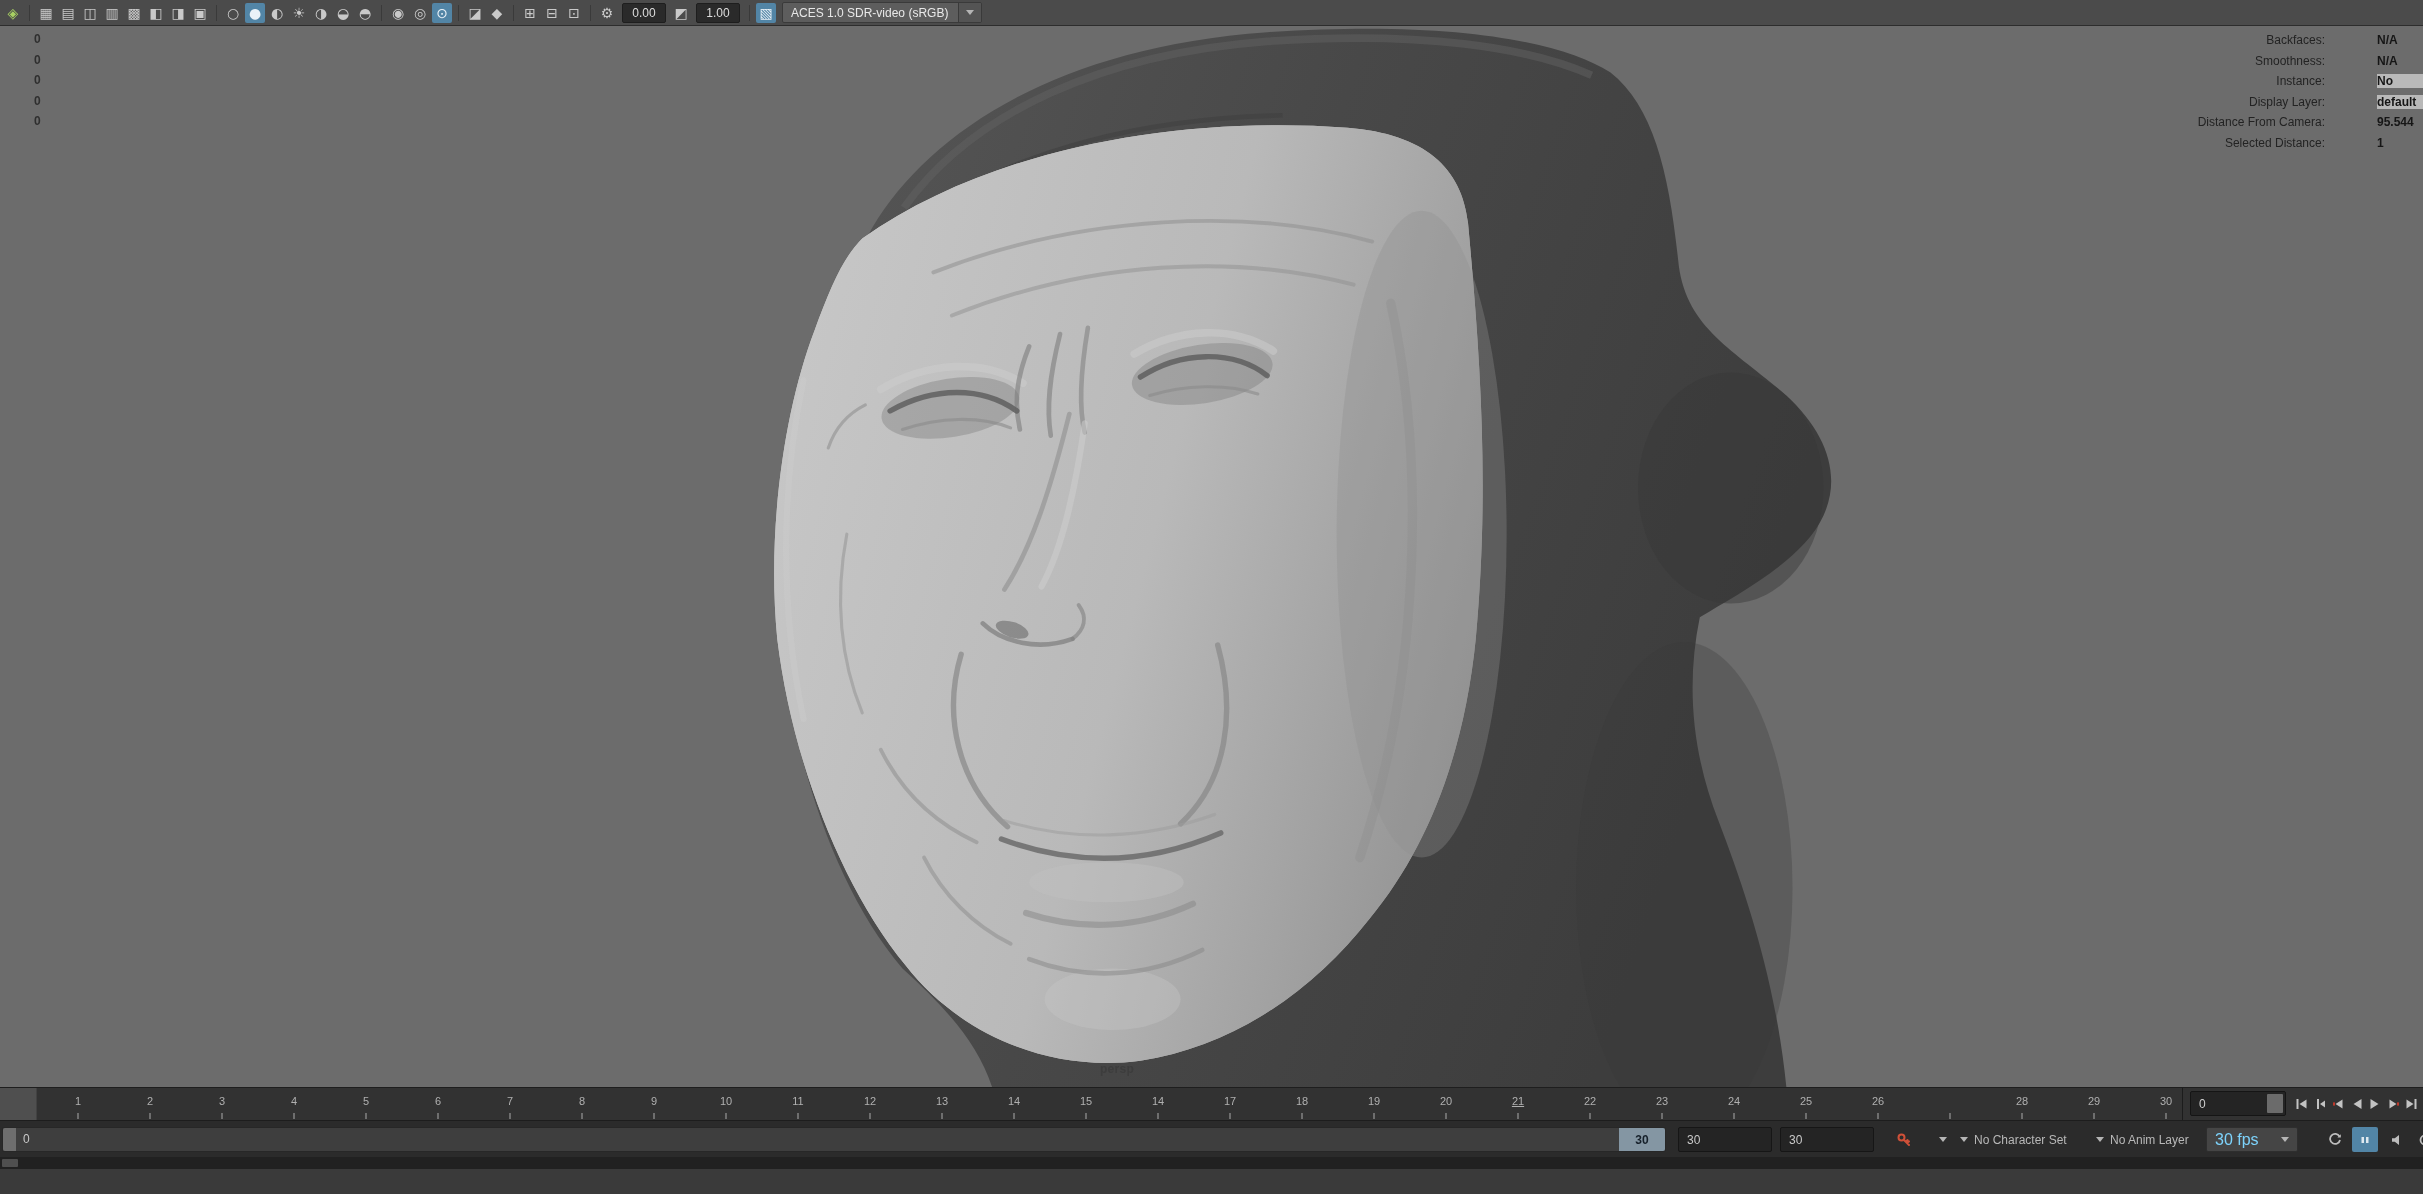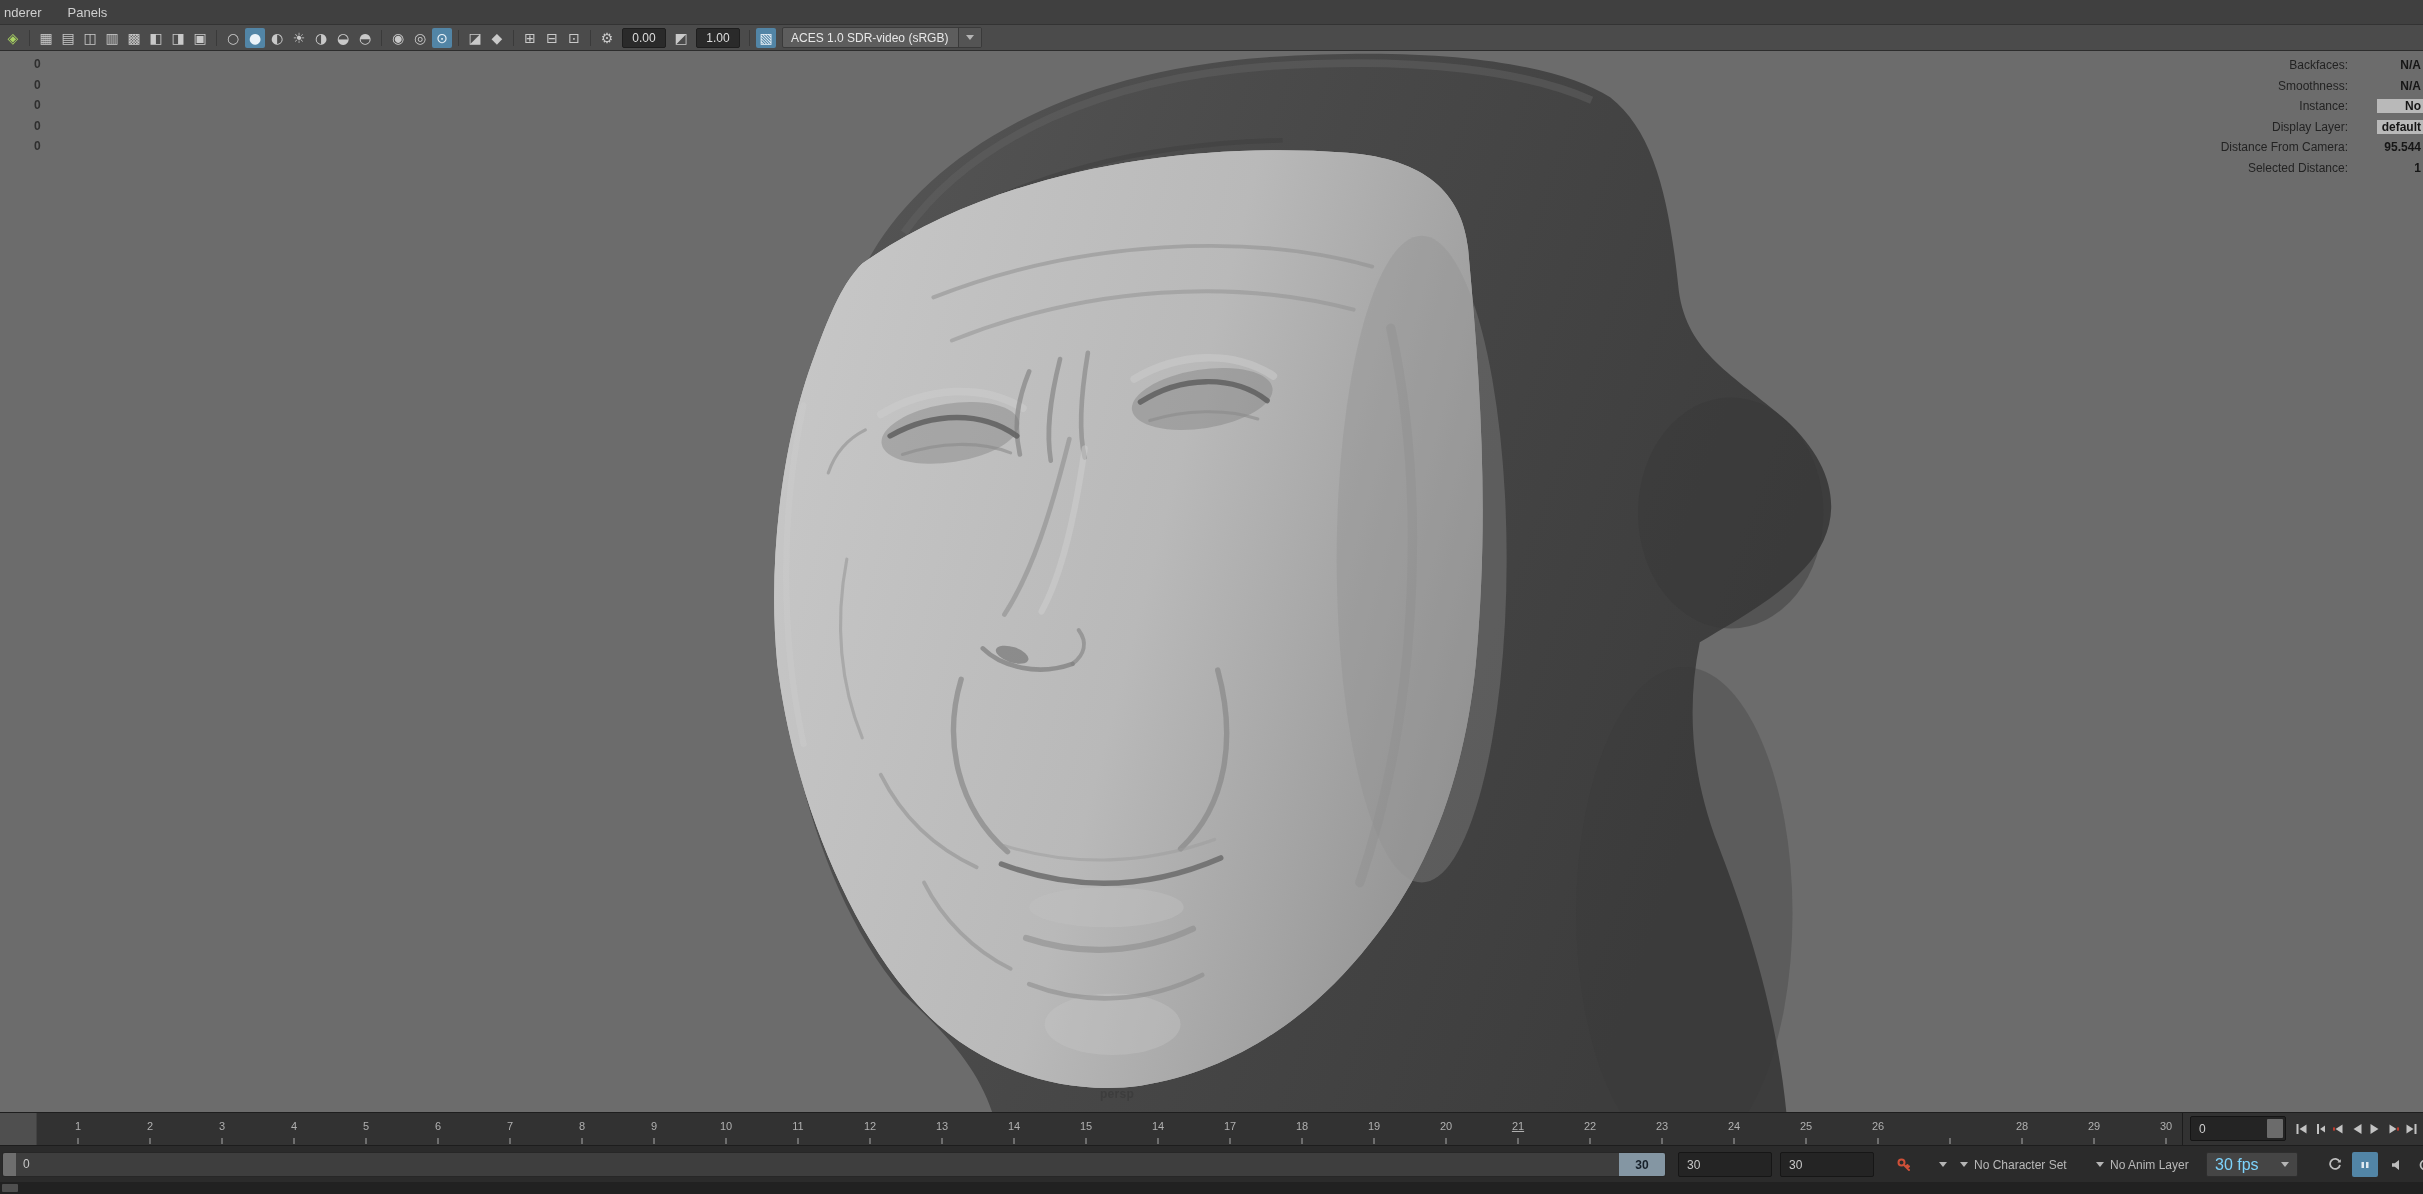--- a/index.html
+++ b/index.html
@@ -48,21 +48,21 @@
   }
 
   
   .viewport{position:relative;width:2423px;height:1061px;background:#6c6c6c;overflow:hidden;}
   .head-svg{position:absolute;left:0;top:0;width:2423px;height:1061px;display:block;}
   .hud-left{position:absolute;left:34px;top:3px;}
   .hud0{display:block;height:20.5px;line-height:20.5px;color:#2f2f2f;font-size:12px;font-weight:bold;}
   .hud-right{position:absolute;right:2px;top:4px;width:560px;}
   .hud-row{display:flex;justify-content:flex-end;align-items:center;height:20.5px;}
   .hud-label{font-weight:normal;color:#232323;font-size:12px;text-align:right;}
-  .hud-value{width:44px;margin-left:29px;font-weight:bold;color:#161616;font-size:12px;white-space:nowrap;overflow:hidden;text-align:right;}
+  .hud-value{width:44px;margin-left:52px;font-weight:bold;color:#161616;font-size:12px;white-space:nowrap;overflow:hidden;}
   .hud-value.hl{background:#b9b9b9;box-shadow:4px 0 0 #b9b9b9;}
   .persp-label{
     position:absolute;left:1117px;top:1036px;transform:translateX(-50%);
     color:#3d3d3d;font-size:12px;font-weight:bold;letter-spacing:.3px;
   }
 
   
   .timeline{position:relative;height:33px;background:#323232;border-top:1px solid #1e1e1e;box-sizing:border-box;}
   .tl-track{position:absolute;left:0;top:0;bottom:0;width:2182px;border-right:1px solid #1c1c1c;overflow:hidden;}
   .cf-marker{position:absolute;left:0;top:0;bottom:0;width:36px;background:#5c5c5c;opacity:.7;border-right:1px solid #494949;}
@@ -105,24 +105,20 @@
 
   
   .bottomstrip{position:relative;height:12px;background:#212121;}
   .bs-chip{position:absolute;left:2px;top:2px;width:16px;height:8px;background:#4f4f4f;border-radius:1px;}
 </style>
 </head>
 <body>
 
 <div class="app">
 
-  <div class="menubar">
-    <span class="menu-item">nderer</span>
-    <span class="menu-item">Panels</span>
-  </div>
 
   <div class="toolbar" id="toolbar">
       <div class="tb-icon green">◈</div>
       <div class="tb-sep"></div>
       <div class="tb-icon">▦</div>
       <div class="tb-icon">▤</div>
       <div class="tb-icon">◫</div>
       <div class="tb-icon">▥</div>
       <div class="tb-icon">▩</div>
       <div class="tb-icon">◧</div>

